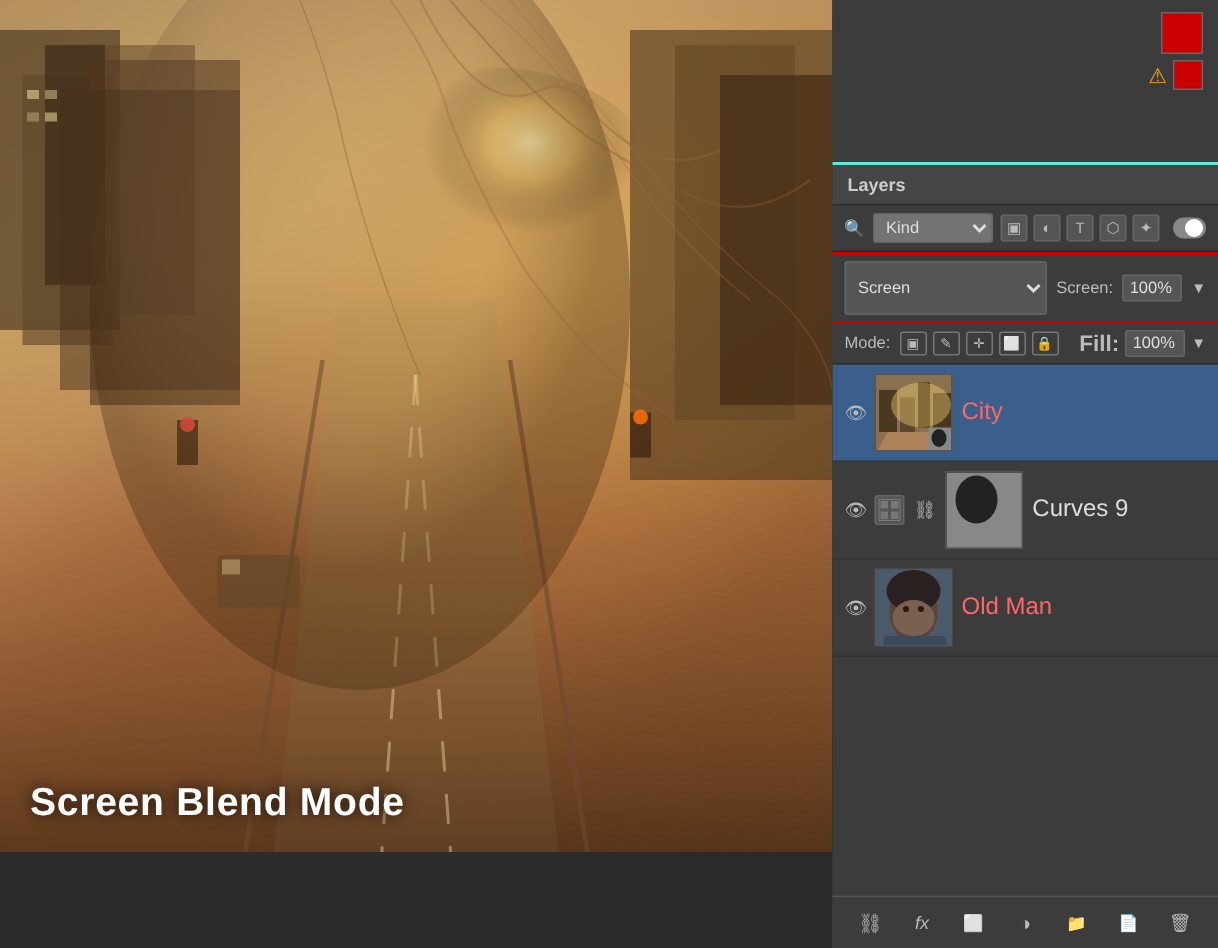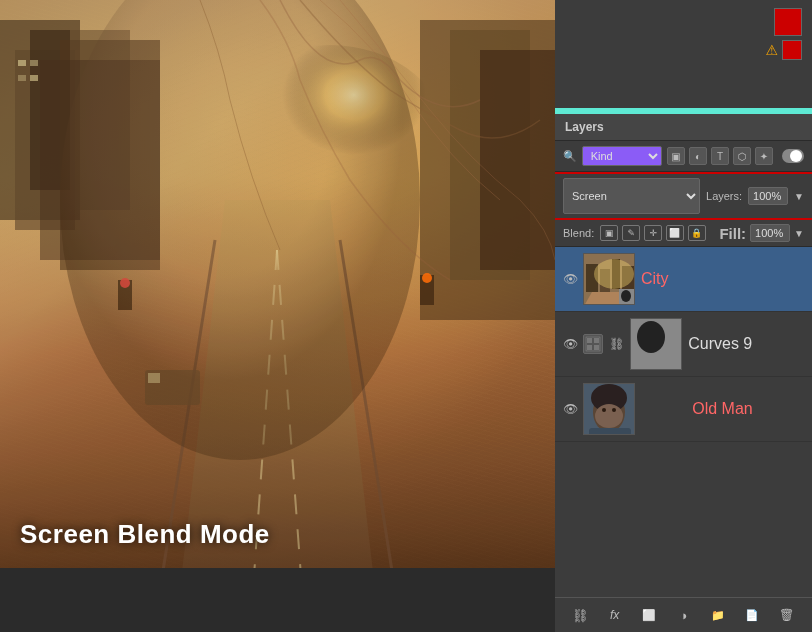--- a/index.html
+++ b/index.html
@@ -132,21 +132,21 @@
       border: 1px solid #666;
     }
 
     
     .layers-panel {
       position: absolute;
       top: 108px;
       left: 0; right: 0;
       bottom: 0;
       background: #3c3c3c;
-      border-top: 6px solid #5eead4;
+      border-top: 2px solid #5eead4;
     }
 
     .layers-header {
       background: #454545;
       padding: 6px 10px;
       border-bottom: 1px solid #2a2a2a;
       display: flex;
       align-items: center;
       gap: 6px;
     }
@@ -166,21 +166,21 @@
       gap: 5px;
       border-bottom: 1px solid #2a2a2a;
     }
 
     .filter-search-icon {
       color: #999;
       font-size: 11px;
     }
 
     .filter-kind-select {
-      background: #8b5cf6;
+      background: #737373;
       color: #ddd;
       border: 1px solid #666;
       font-size: 11px;
       padding: 2px 4px;
       border-radius: 2px;
       outline: none;
       flex: 1;
     }
 
     .filter-icons {
@@ -347,21 +347,20 @@
       font-size: 16px;
       flex: 1;
     }
 
     .layer-name.city-name {
       color: #ff6666;
     }
 
     .layer-name.oldman-name {
       color: #ff6666;
-      text-align: center;
     }
 
     
     .layer-adjust-icon {
       width: 20px; height: 20px;
       background: #555;
       border: 1px solid #666;
       border-radius: 2px;
       display: flex; align-items: center; justify-content: center;
       color: #bbb;
@@ -554,27 +553,27 @@
       <div class="filter-toggle"></div>
     </div>
 
     <div class="blend-opacity-bar">
       <select class="blend-mode-select">
         <option selected="">Screen</option>
         <option>Normal</option>
         <option>Multiply</option>
         <option>Overlay</option>
       </select>
-      <span class="opacity-label">Layers:</span>
+      <span class="opacity-label">Screen:</span>
       <input type="text" class="opacity-value" value="100%" style="">
       <span class="opacity-arrow">▼</span>
     </div>
 
     <div class="lock-bar">
-      <span class="lock-label">Blend:</span>
+      <span class="lock-label">Mode:</span>
       <div class="lock-icon-btn">▣</div>
       <div class="lock-icon-btn">✎</div>
       <div class="lock-icon-btn">✛</div>
       <div class="lock-icon-btn">⬜</div>
       <div class="lock-icon-btn">🔒</div>
       <span class="fill-label">Fill:</span>
       <input type="text" class="fill-value" value="100%" style="">
       <span class="opacity-arrow">▼</span>
     </div>
 

